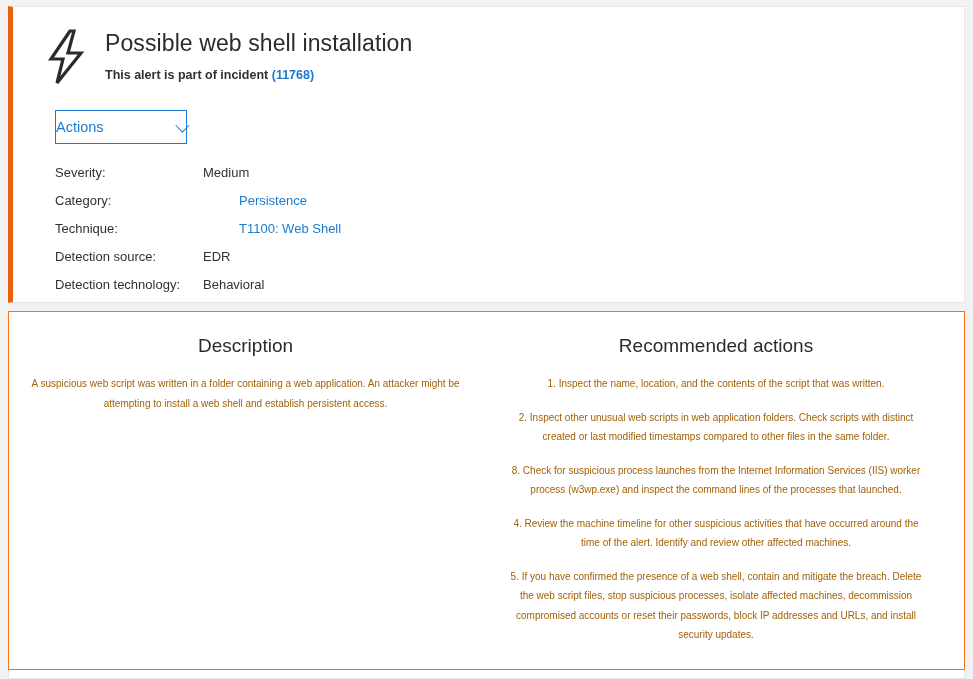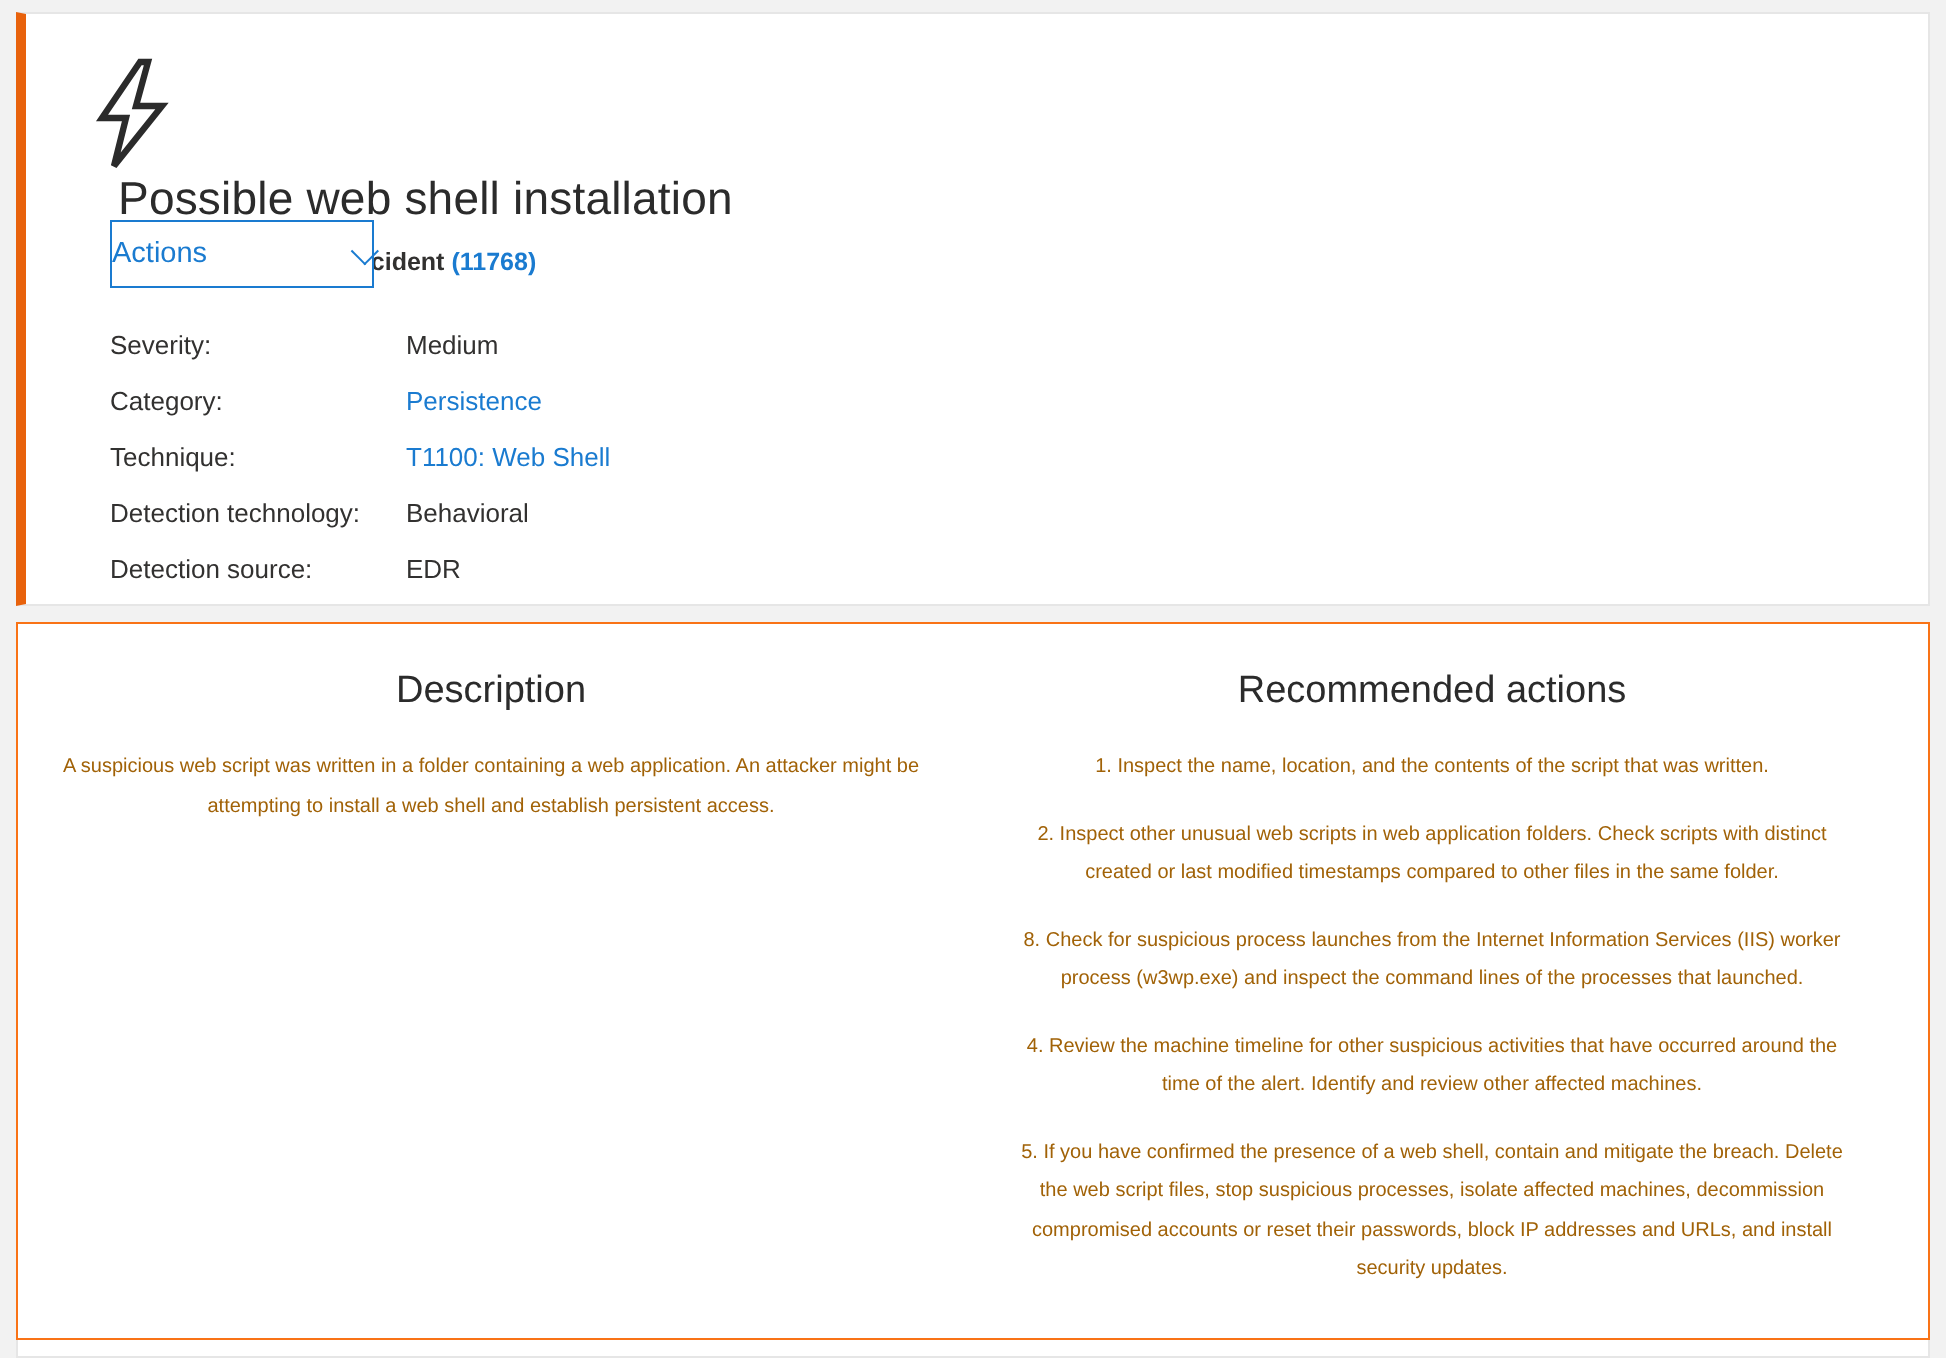--- a/index.html
+++ b/index.html
@@ -26,21 +26,20 @@
     height: 297px;
     background: #ffffff;
     border: 1px solid #e6e6e6;
     border-left: 5px solid #e8620c;
   }
 
   .alert-head {
     display: flex;
     align-items: flex-start;
     padding: 20px 0 0 30px;
-    flex-direction: column;
   }
   .bolt-icon {
     width: 46px;
     height: 54px;
     flex: 0 0 46px;
     margin-top: 2px;
   }
   .head-text {
     margin-left: 16px;
     padding-top: 2px;
@@ -108,20 +107,21 @@
     line-height: 15px;
   }
   .props td.label {
     width: 148px;
     color: #323130;
   }
   .props td.value { color: #323130; }
   .props td.value a {
     color: #1a7bd0;
     text-decoration: none;
+    margin-left: 36px;
   }
 
   
   .detail-card {
     position: absolute;
     left: 8px;
     top: 311px;
     width: 957px;
     height: 359px;
     background: #ffffff;
@@ -195,26 +195,26 @@
       </tr>
       <tr>
         <td class="label">Category:</td>
         <td class="value"><a href="#">Persistence</a></td>
       </tr>
       <tr>
         <td class="label">Technique:</td>
         <td class="value"><a href="#">T1100: Web Shell</a></td>
       </tr>
       <tr>
+        <td class="label">Detection source:</td>
+        <td class="value">EDR</td>
+      </tr>
+      <tr>
         <td class="label">Detection technology:</td>
         <td class="value">Behavioral</td>
-      </tr>
-      <tr>
-        <td class="label">Detection source:</td>
-        <td class="value">EDR</td>
       </tr>
     </tbody>
       </table>
   </div>
 
   <div class="detail-card">
     <div class="col col-desc">
       <h2 class="col-title">Description</h2>
       <div class="col-body">A suspicious web script was written in a folder containing a web application. An attacker might be attempting to install a web shell and establish persistent access.</div>
     </div>

